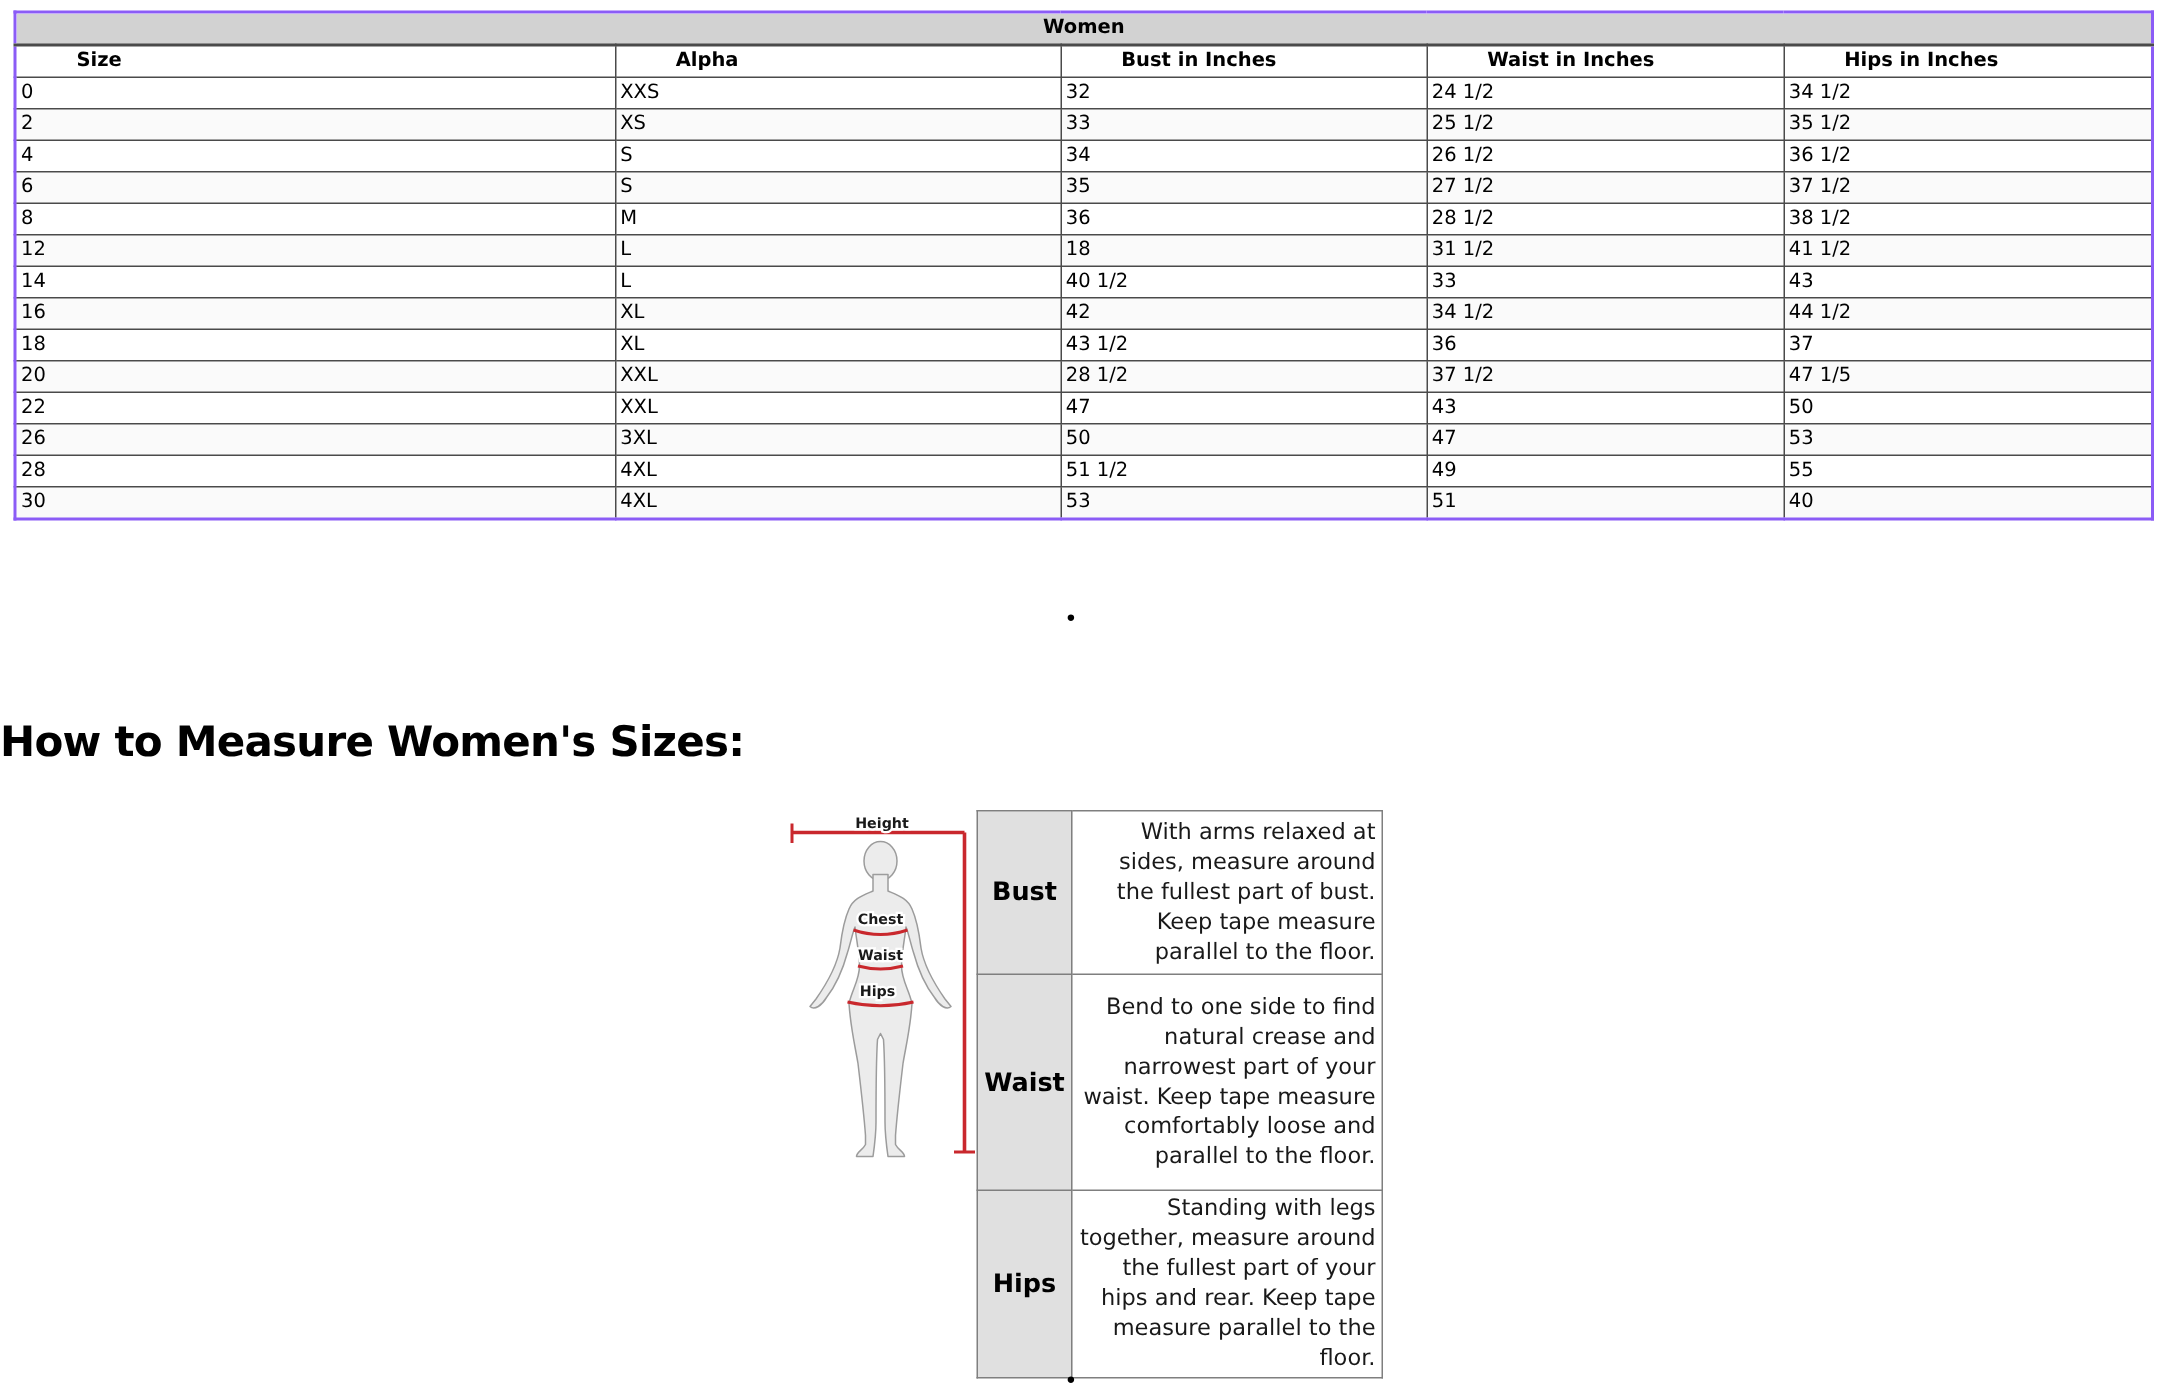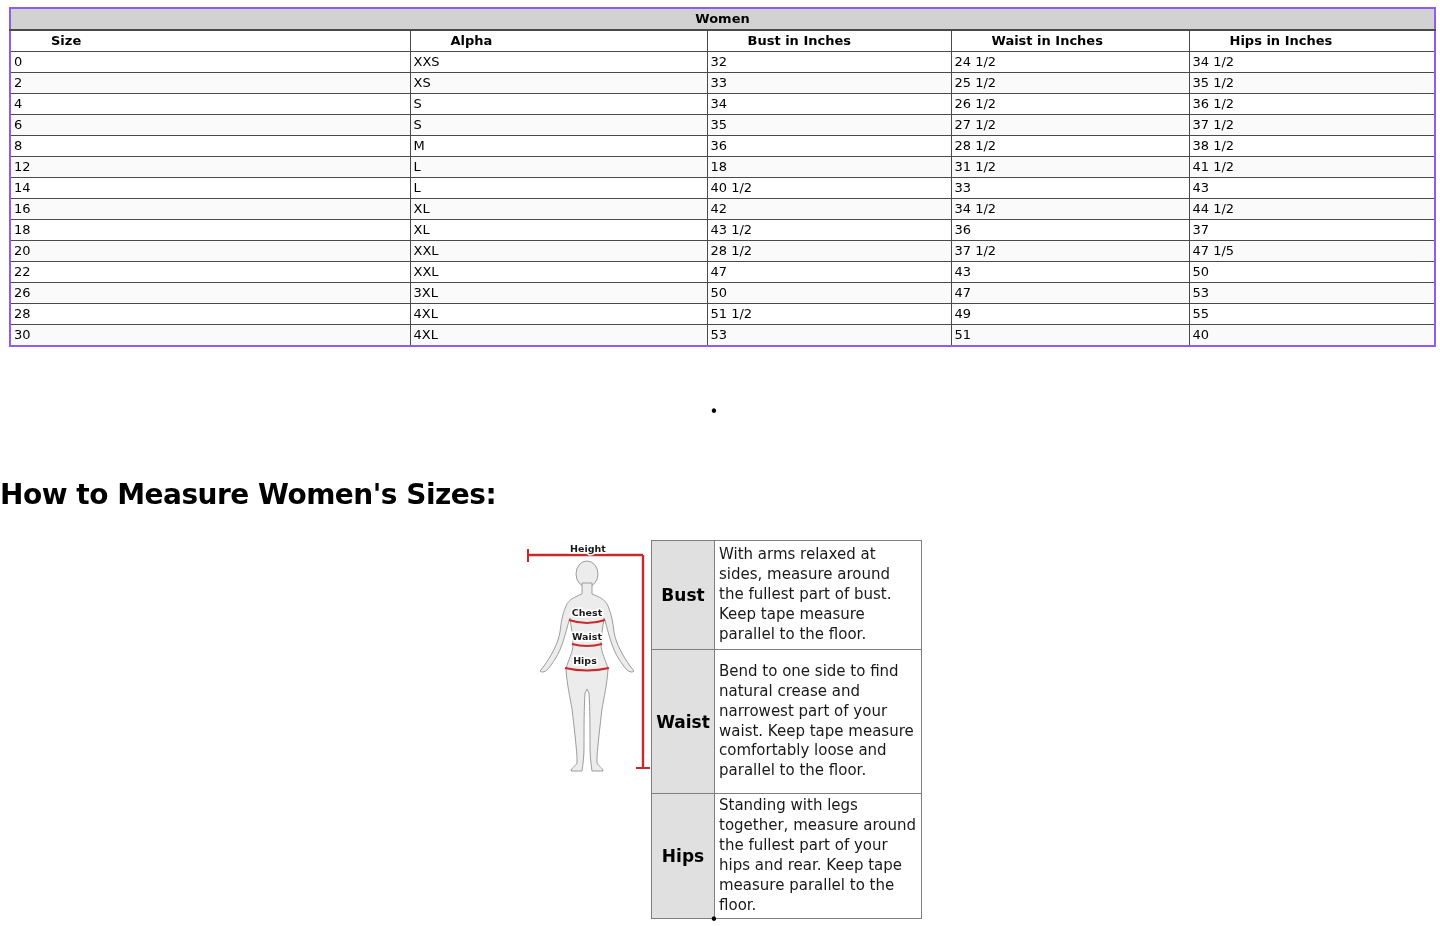--- a/index.html
+++ b/index.html
@@ -48,21 +48,21 @@
   #measure-table {
     position:absolute; left:651px; top:540px; width:271px;
     border-collapse:collapse; table-layout:fixed;
     font-size:15px; color:#191919;
   }
   #measure-table th, #measure-table td { border:1px solid #7f7f7f; vertical-align:middle; }
   #measure-table th {
     width:63px; background:#e0e0e0; font-size:17px; font-weight:bold;
     text-align:center; color:#000000;
   }
-  #measure-table td { text-align:left; line-height:1.33; padding:2px 4px; background:#fff; }
+  #measure-table td { text-align:right; line-height:1.33; padding:2px 4px; background:#fff; }
   #measure-table tr:nth-child(1) { height:109px; }
   #measure-table tr:nth-child(2) { height:144px; }
   #measure-table tr:nth-child(3) { height:123px; }
 </style>
 </head>
 <body>
 
 <div id="page">
 
   <table id="size-table">

